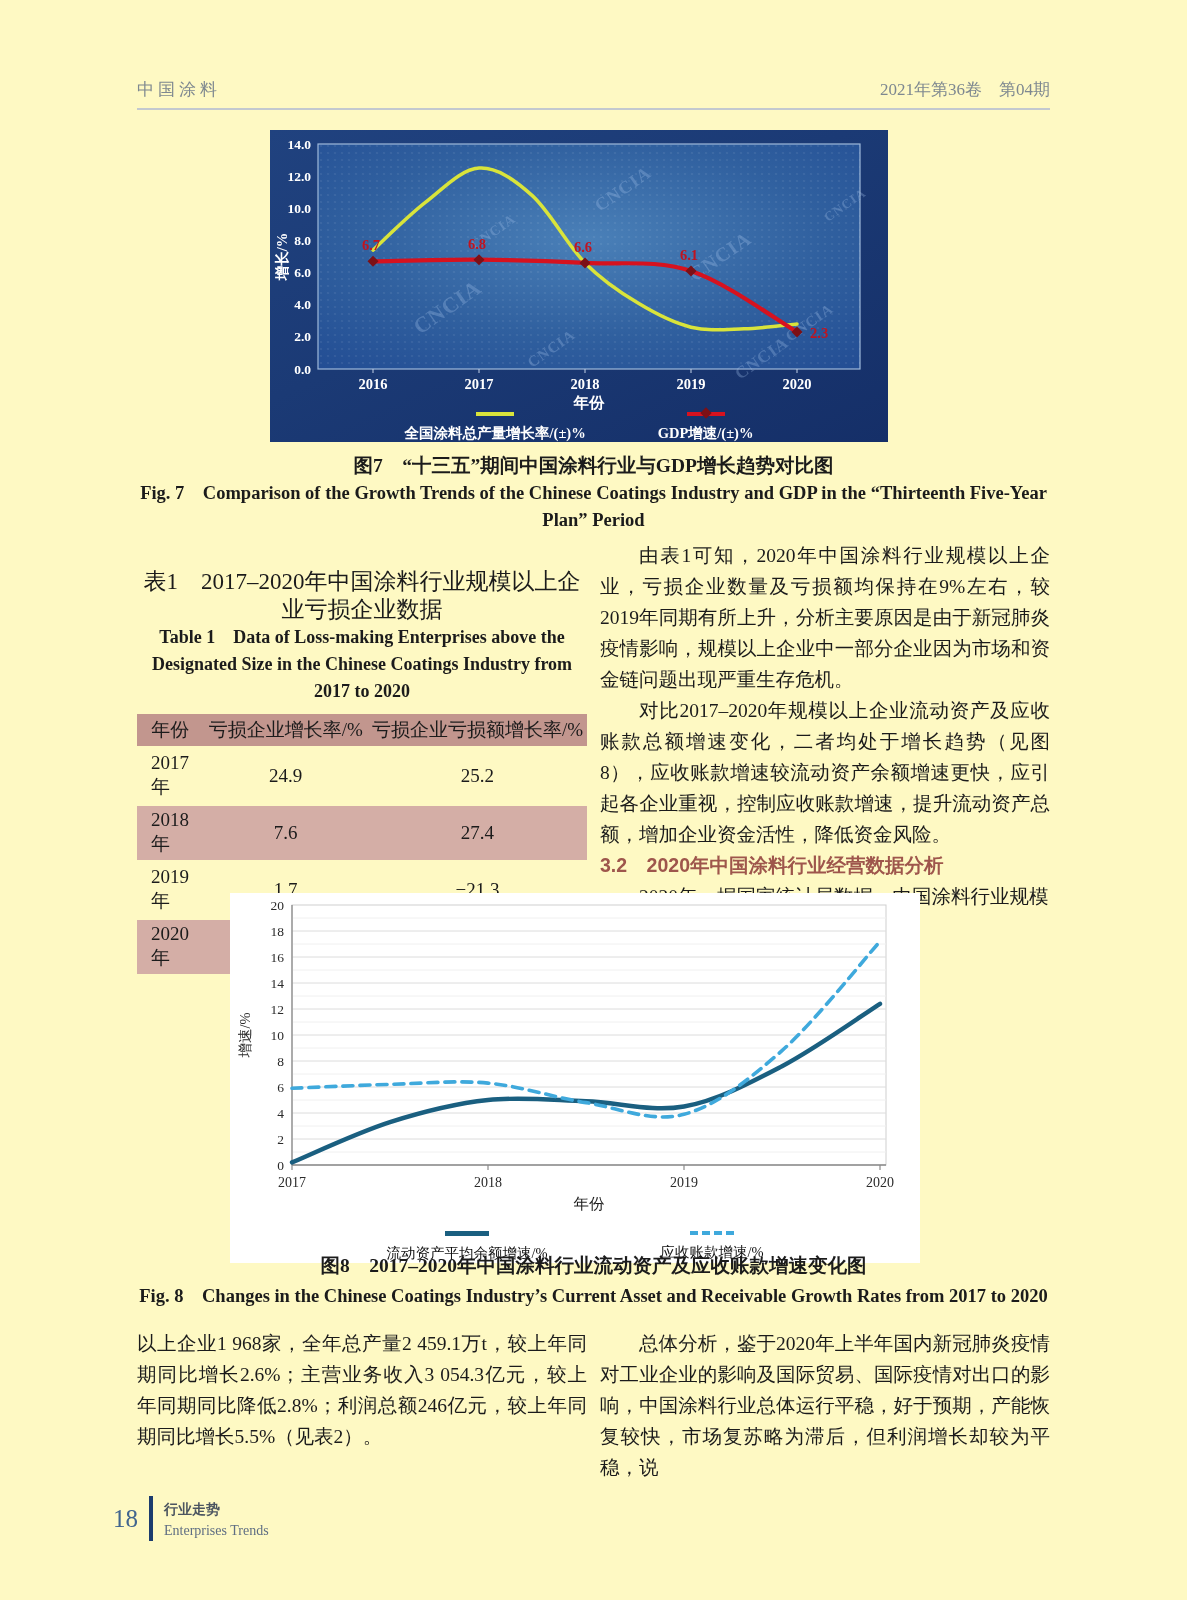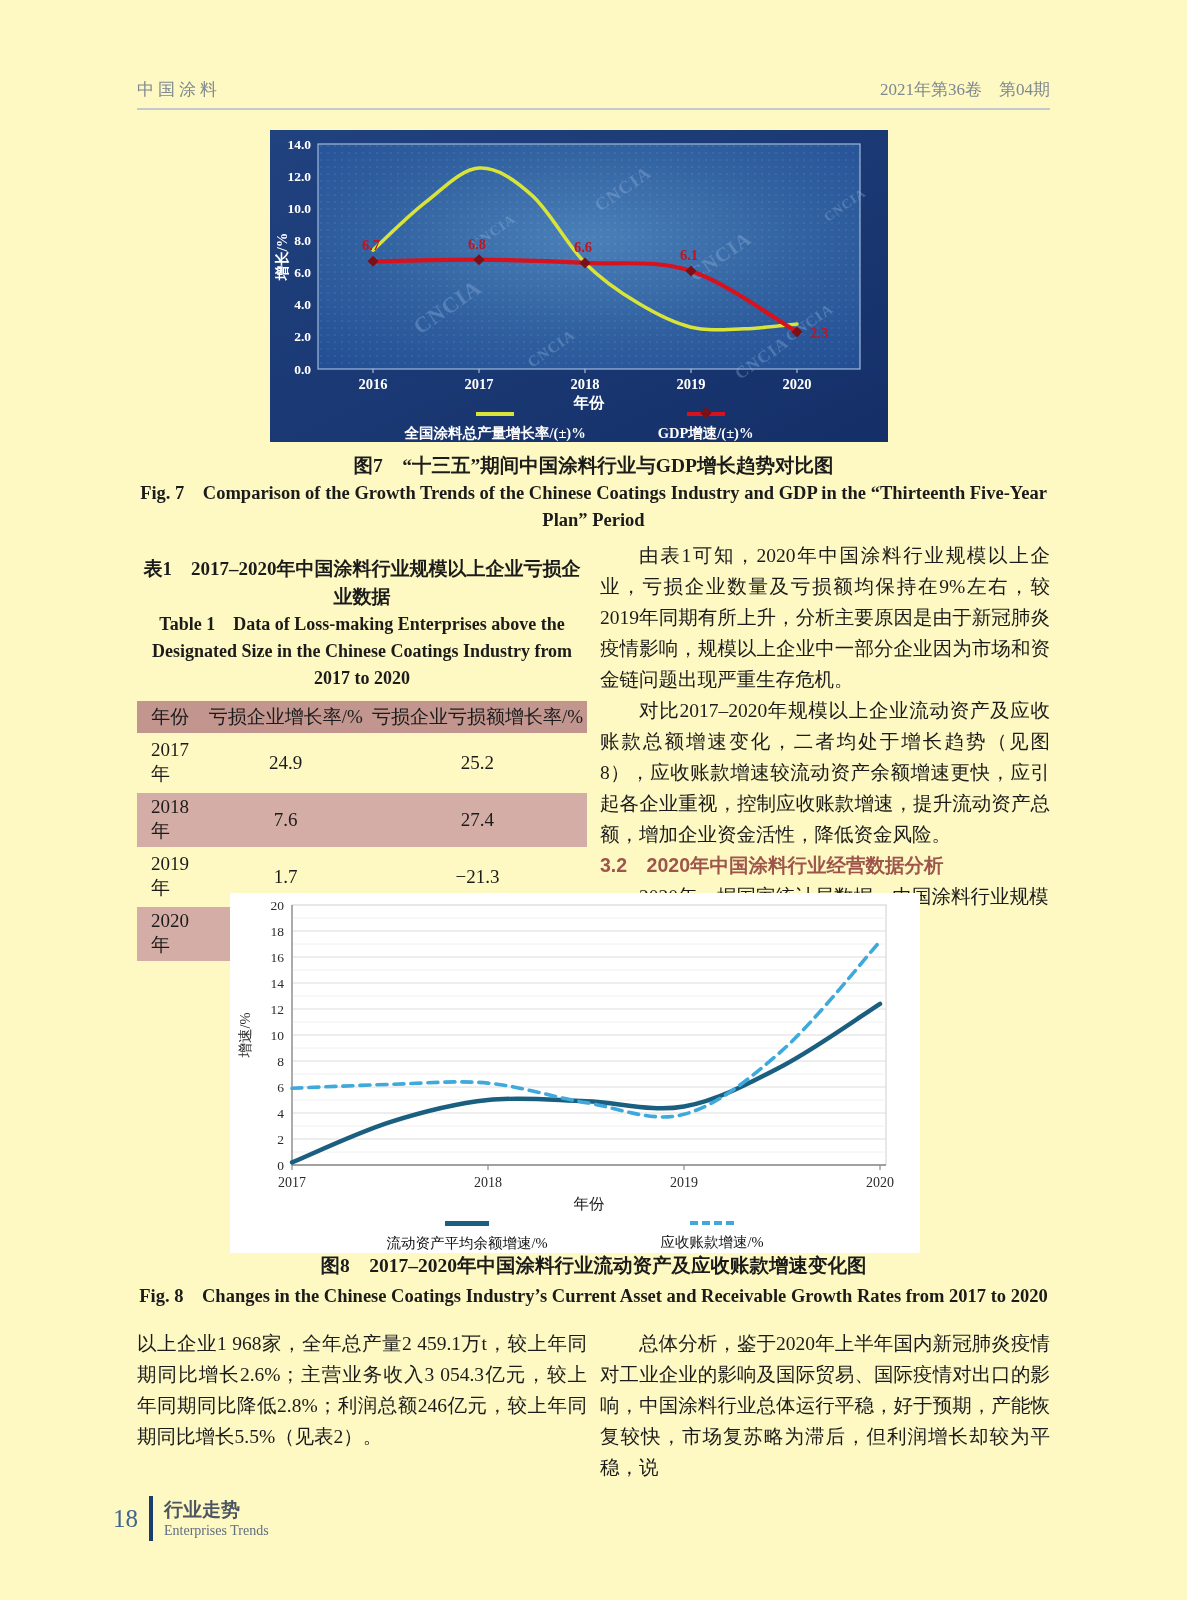--- a/index.html
+++ b/index.html
@@ -42,47 +42,47 @@
   #col-tr{left:600px; top:540px;}
   #col-bl{left:137px; top:1328px;}
   #col-br{left:600px; top:1328px;}
   .col p{margin:0; font-size:19.5px; line-height:31px; text-align:justify; text-justify:inter-ideograph;}
   .indent{text-indent:2em;}
   .sec-head{
     margin:4px 0 2px 0; font-family:"Liberation Sans","DejaVu Sans",sans-serif;
     font-weight:bold; font-size:19px; color:#9e564c; line-height:30px;
   }
   
-  .tbl-title{font-weight:bold; text-align:center; font-size:19px; line-height:28px; margin-top:15px;}
+  .tbl-title{font-weight:normal; text-align:center; font-size:23px; line-height:28px; margin-top:28px;}
   .tbl-title-en{font-weight:bold; text-align:center; font-size:18px; line-height:27px;}
   table.t1{width:100%; border-collapse:separate; border-spacing:0 3px; margin-top:6px; font-size:19px;}
   table.t1 th{background:#c2968e; font-weight:normal; padding:3px 4px; white-space:nowrap;}
   table.t1 td{padding:3px 4px;}
   table.t1 tr.stripe td{background:#d4aea6;}
   table.t1 .c-year{width:90px; text-align:left; padding-left:14px;}
   table.t1 th.c-year{text-align:center; padding-left:4px;}
   table.t1 .c-v1{width:165px; text-align:center;}
   table.t1 .c-v2{text-align:center;}
   
   .fig8-box{
     position:absolute; left:230px; top:893px; width:690px;
     display:flex; flex-direction:column; align-items:center; background:#fff;
   }
   .fig8-legend{
     display:flex; gap:113px; justify-content:center;
-    color:#111; font-size:14.5px; margin-top:2px;
+    color:#111; font-size:14.5px; margin-top:12px;
   }
   .sw-solid{width:44px; height:4.5px; background:#1a5f80;}
   .sw-dash{width:44px; height:0; border-top:4.5px dashed #3fa9dc;}
   
   .footer{position:absolute; left:113px; top:1496px; display:flex; align-items:center; gap:11px;}
   .footer .pno{font-size:25px; color:#41658e;}
   .footer .bar{width:4px; height:45px; background:#1c3c6e;}
   .footer .sec{display:flex; flex-direction:column; justify-content:center;}
-  .footer .sec-cn{font-family:"Liberation Sans","DejaVu Sans",sans-serif; font-weight:bold; font-size:19px; color:#4c5560; line-height:25px;}
+  .footer .sec-cn{font-family:"Liberation Sans","DejaVu Sans",sans-serif; font-weight:bold; font-size:14px; color:#4c5560; line-height:25px;}
   .footer .sec-en{font-size:14px; color:#5f6e83; line-height:18px;}
   svg text{font-family:"Liberation Serif","DejaVu Serif",serif;}
 </style>
 </head>
 <body>
 
 <div class="page">
 
   <div class="header">
     <span class="jtitle">中国涂料</span>

